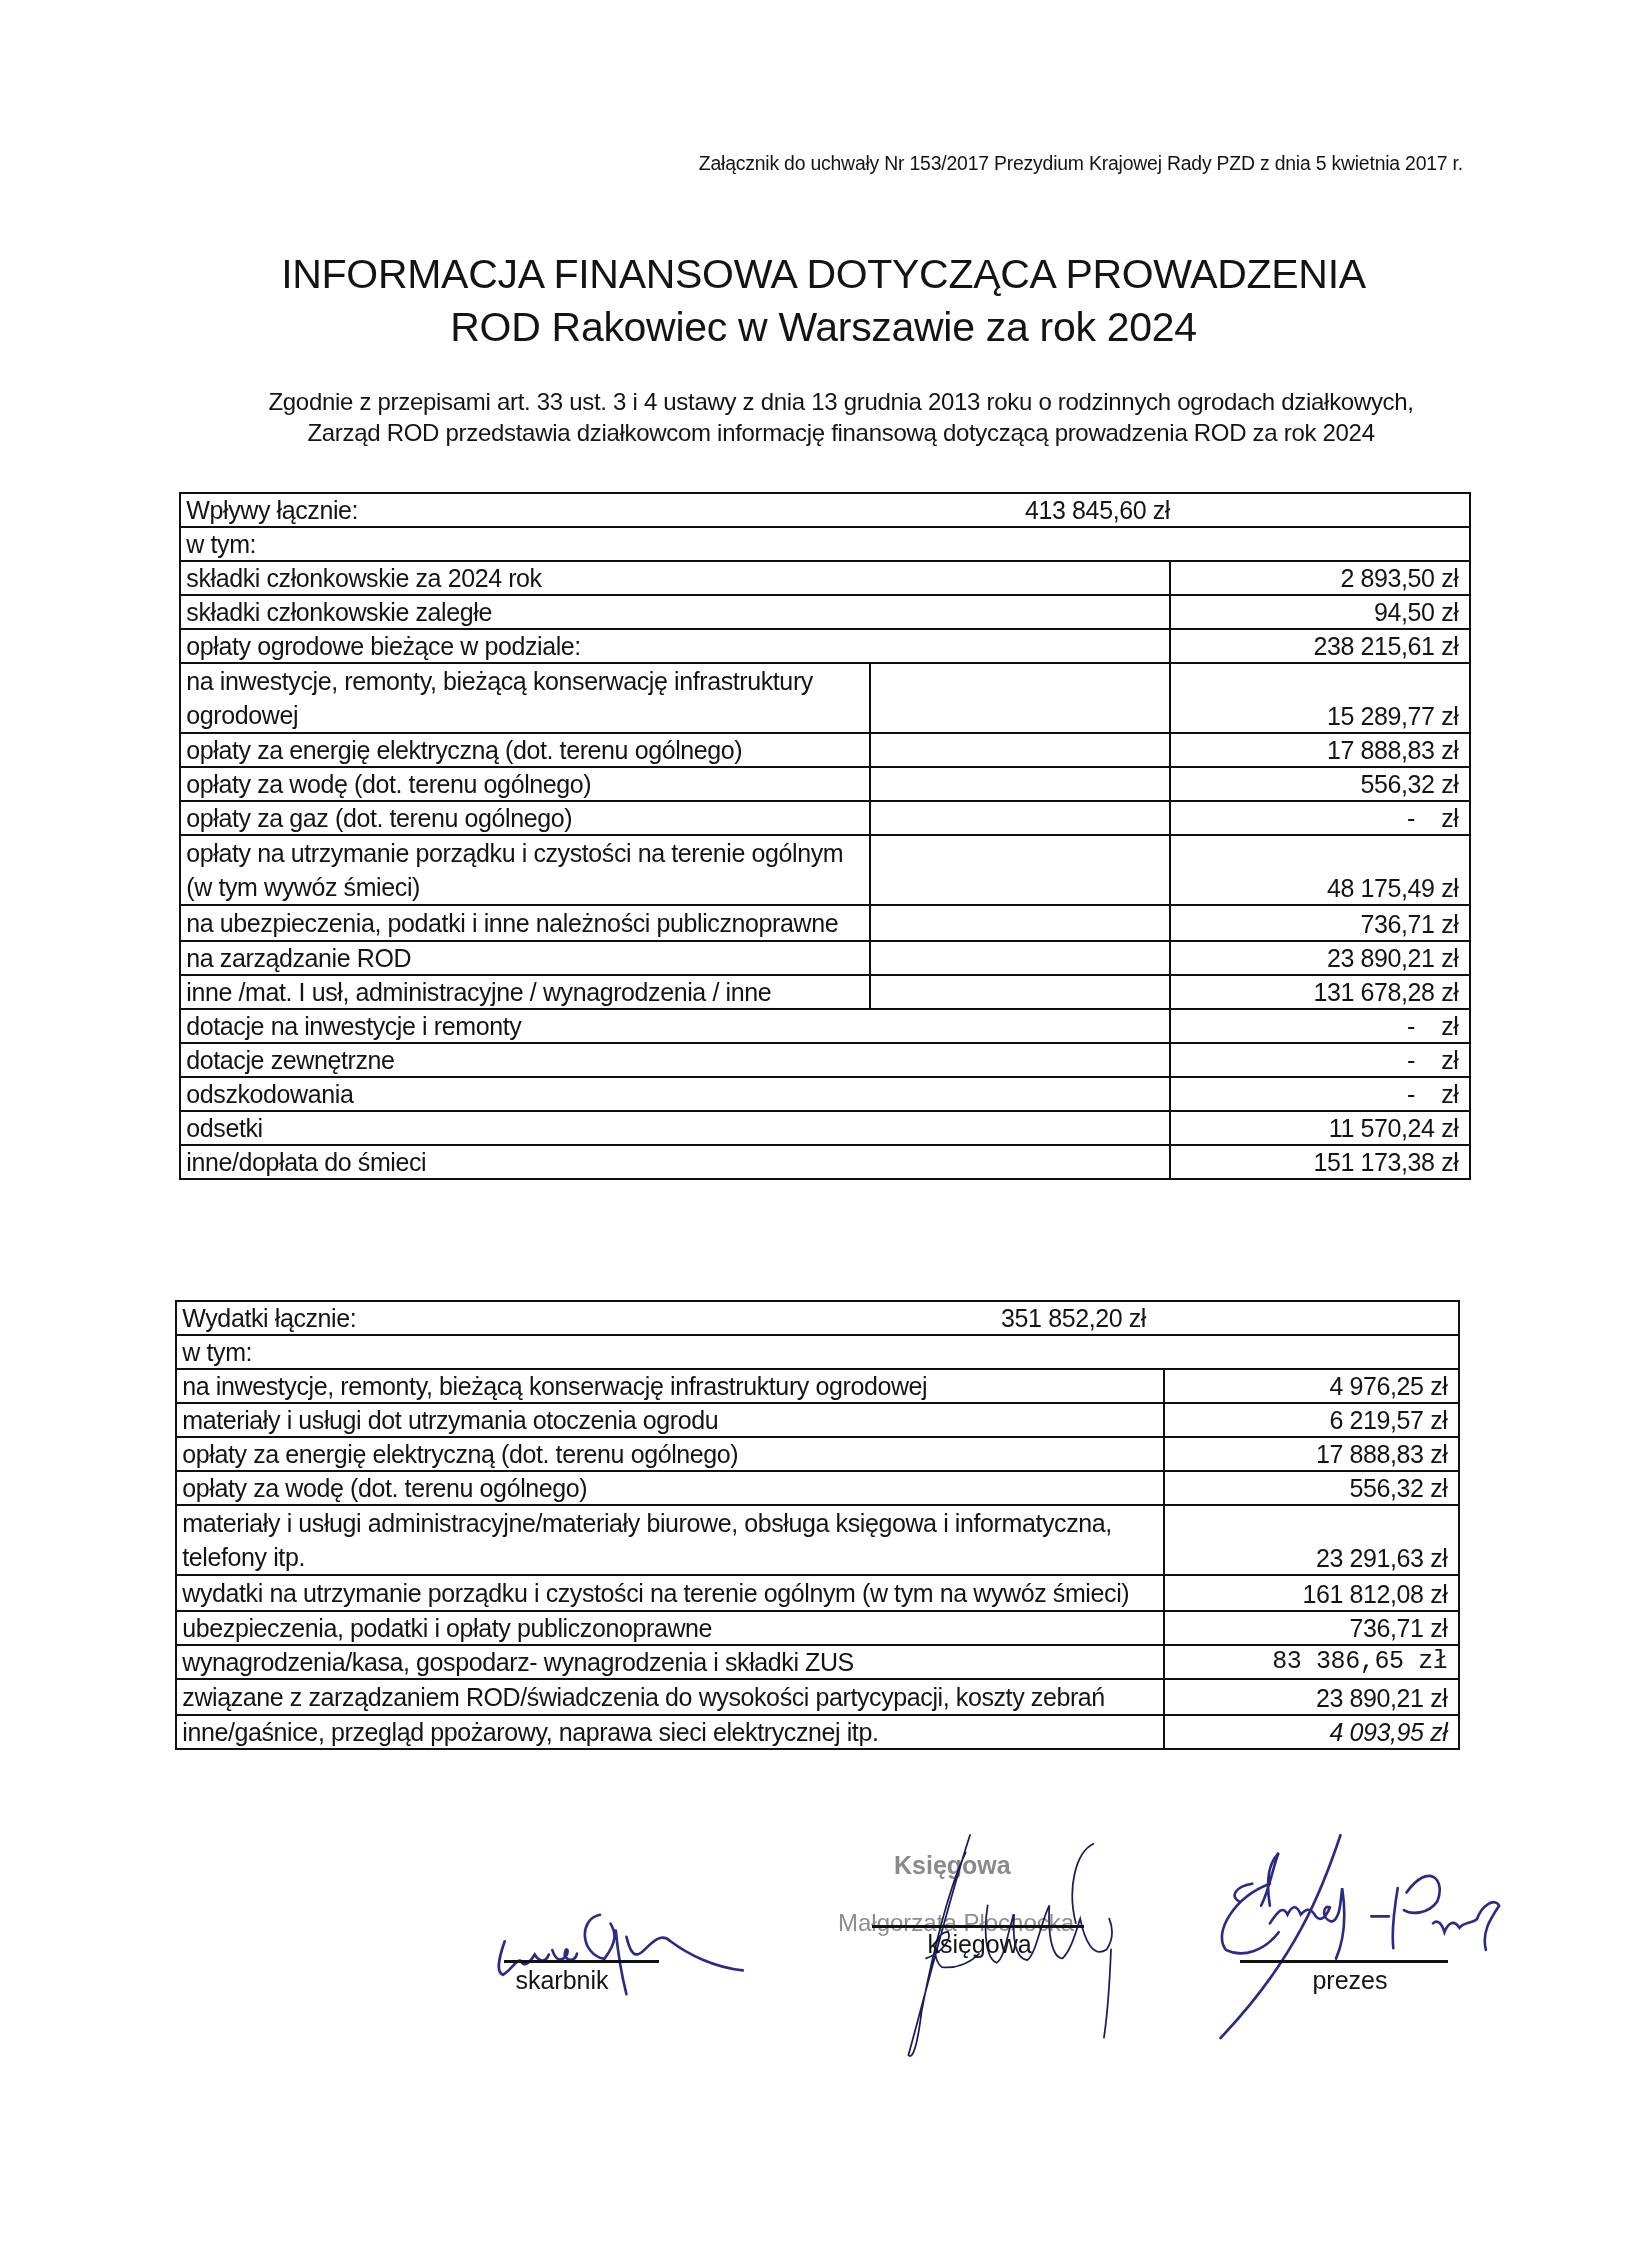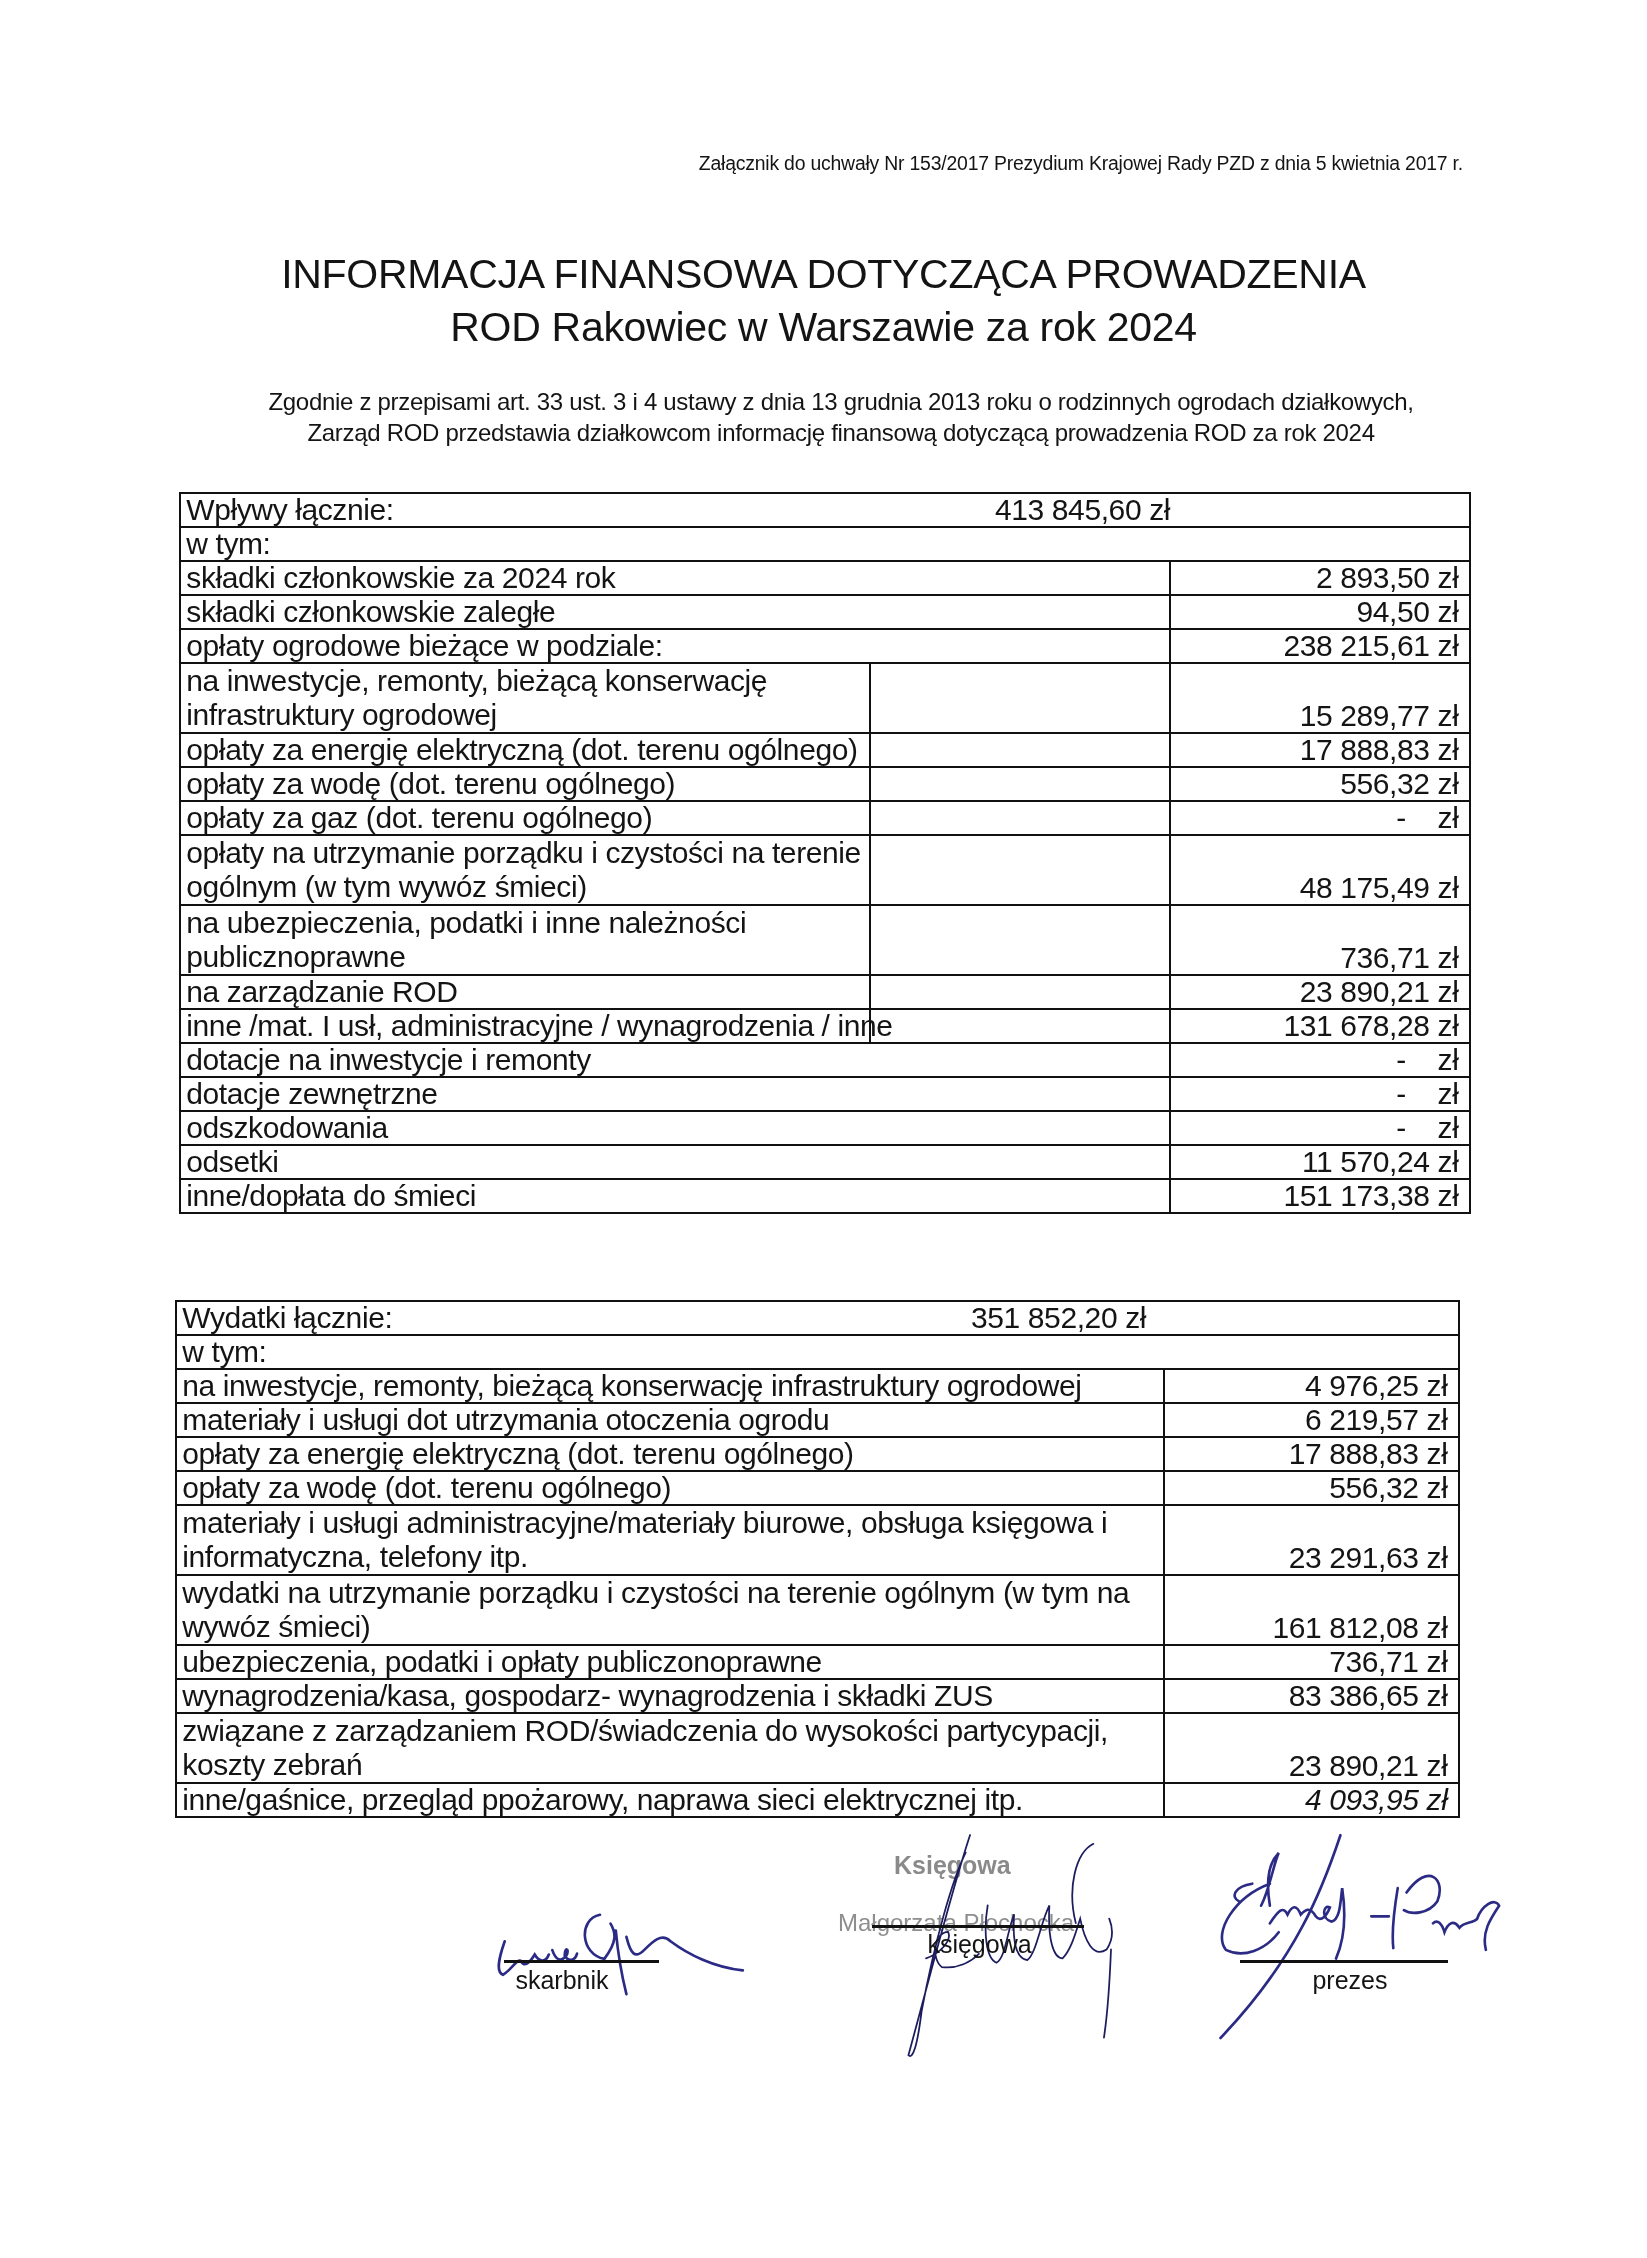--- a/index.html
+++ b/index.html
@@ -19,21 +19,21 @@
     .title.l2 { top: 303px; }
     .intro {
       position: absolute; left: 0; width: 1647px; text-align: center;
       font-size: 24px; line-height: 31px; letter-spacing: -0.3px;
     }
     .intro.l1 { top: 386px; left: 17.6px; }
     .intro.l2 { top: 417px; left: 17.6px; }
 
     table.fin {
       position: absolute; border-collapse: collapse; table-layout: fixed;
-      font-size: 30px; letter-spacing: -0.4px;
+      font-size: 25px; letter-spacing: -0.4px;
     }
     table.fin td {
       border: 2.2px solid #111; padding: 0 7px 0 5.3px; height: 30px;
       line-height: 32px; vertical-align: bottom; white-space: nowrap; overflow: visible;
     }
     table.fin td.val { text-align: right; padding-right: 10.6px; }
     table.fin td.label.two { white-space: normal; line-height: 34px; }
     table.fin td.none-l { border-left: none; }
     table.fin td.none-r { border-right: none; }
     .total-val { text-align: right; padding-right: 0 !important; }
@@ -197,21 +197,21 @@
       <tr>
         <td class="label two">wydatki na utrzymanie porządku i czystości na terenie ogólnym (w tym na wywóz śmieci)</td>
         <td class="val" style="white-space: pre;">161 812,08 zł</td>
       </tr>
       <tr>
         <td class="label">ubezpieczenia, podatki i opłaty publiczonoprawne</td>
         <td class="val" style="white-space: pre;">736,71 zł</td>
       </tr>
       <tr>
         <td class="label">wynagrodzenia/kasa, gospodarz- wynagrodzenia i składki ZUS</td>
-        <td class="val" style="white-space: pre;">83 386,65 zł</td>
+        <td class="val" style="white-space: pre; font-family: Liberation Mono, monospace;">83 386,65 zł</td>
       </tr>
       <tr>
         <td class="label two">związane z zarządzaniem ROD/świadczenia do wysokości partycypacji, koszty zebrań</td>
         <td class="val" style="white-space: pre;">23 890,21 zł</td>
       </tr>
       <tr>
         <td class="label">inne/gaśnice, przegląd ppożarowy, naprawa sieci elektrycznej itp.</td>
         <td class="val" style="white-space: pre; font-style: italic;">4 093,95 zł</td>
       </tr>
     </tbody>

